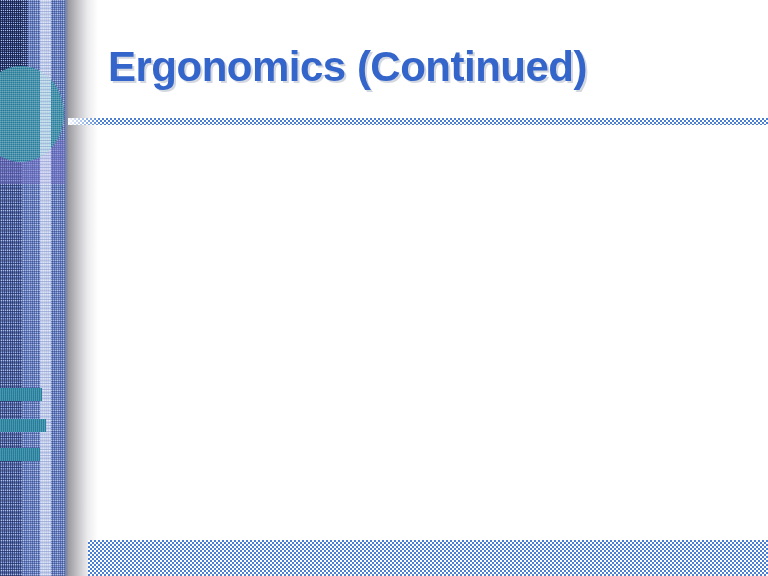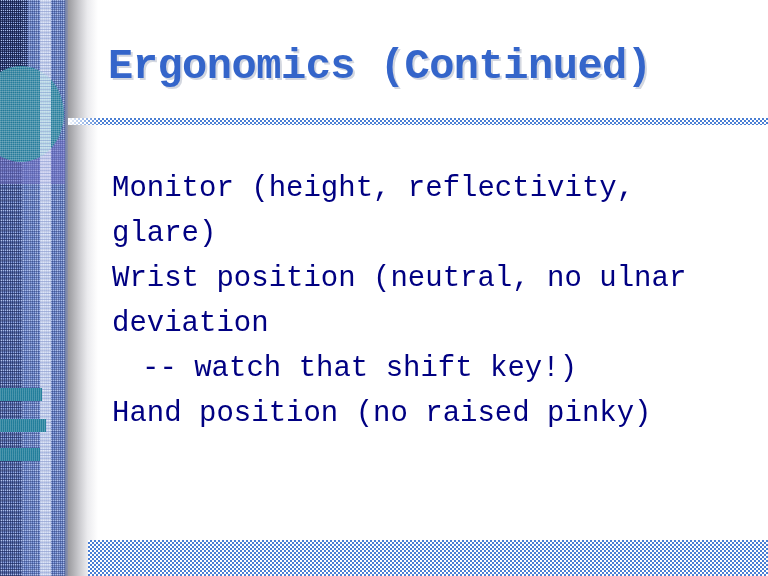--- a/index.html
+++ b/index.html
@@ -10,21 +10,20 @@
   body {
     font-family: "Liberation Sans", sans-serif;
   }
 
   #slide {
     position: relative;
     width: 768px;
     height: 576px;
     overflow: hidden;
     background: #ffffff;
-    font-family: Liberation Mono, monospace;
   }
 
   
   #left-band {
     position: absolute;
     left: 0;
     top: 0;
     width: 68px;
     height: 576px;
     background-color: #7e9ae0;
@@ -247,22 +246,16 @@
     <div class="band-edge"></div>
   </div>
 
   <div id="band-shadow"></div>
 
   <div id="title">Ergonomics (Continued)</div>
 
   <div id="title-rule" class="checker"></div>
   <div id="title-rule-fade"></div>
 
-  <div id="body-block">
-    <div class="body-line">Monitor (height, reflectivity, glare)</div>
-    <div class="body-line">Wrist position (neutral, no ulnar deviation</div>
-    <div class="body-line wrapped">-- watch that shift key!)</div>
-    <div class="body-line">Hand position (no raised pinky)</div>
-  </div>
 
   <div id="bottom-bar" class="checker"></div>
 
 </div>
 
 </body></html>

